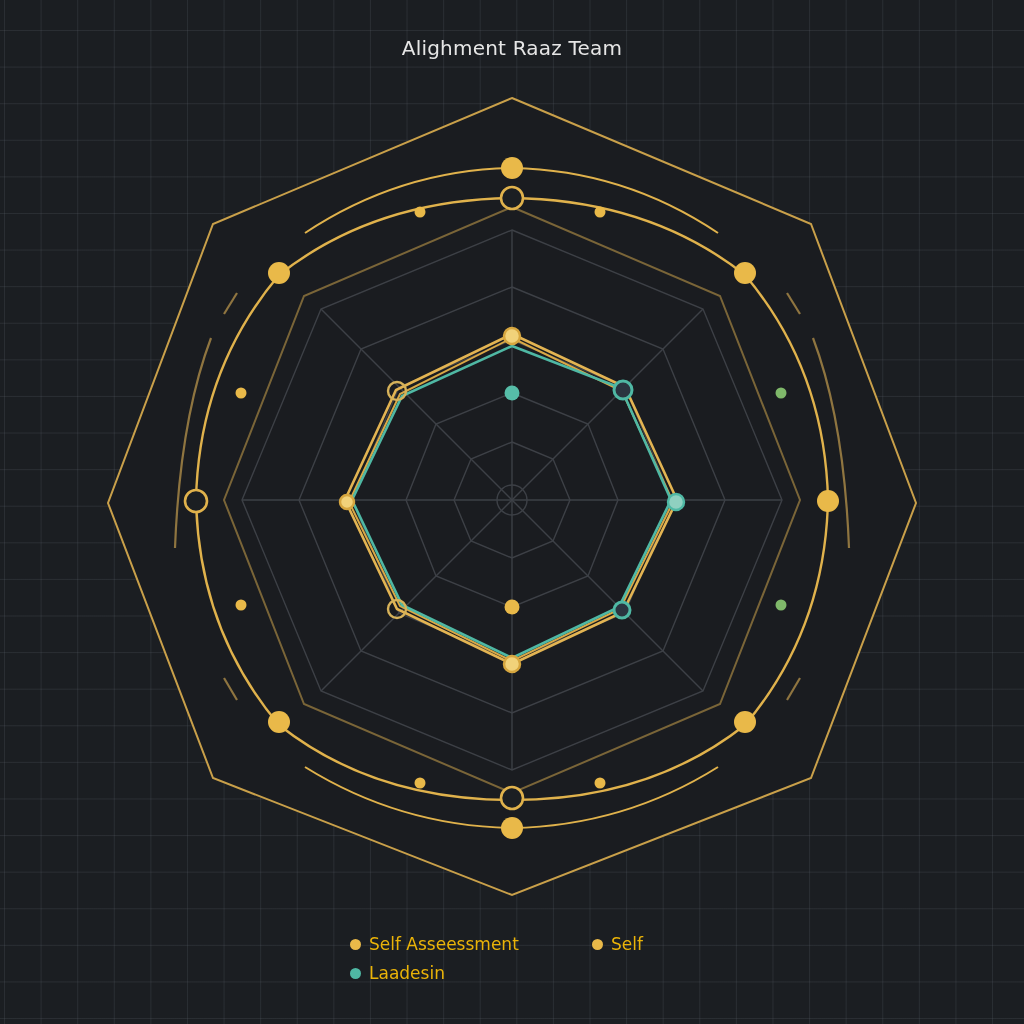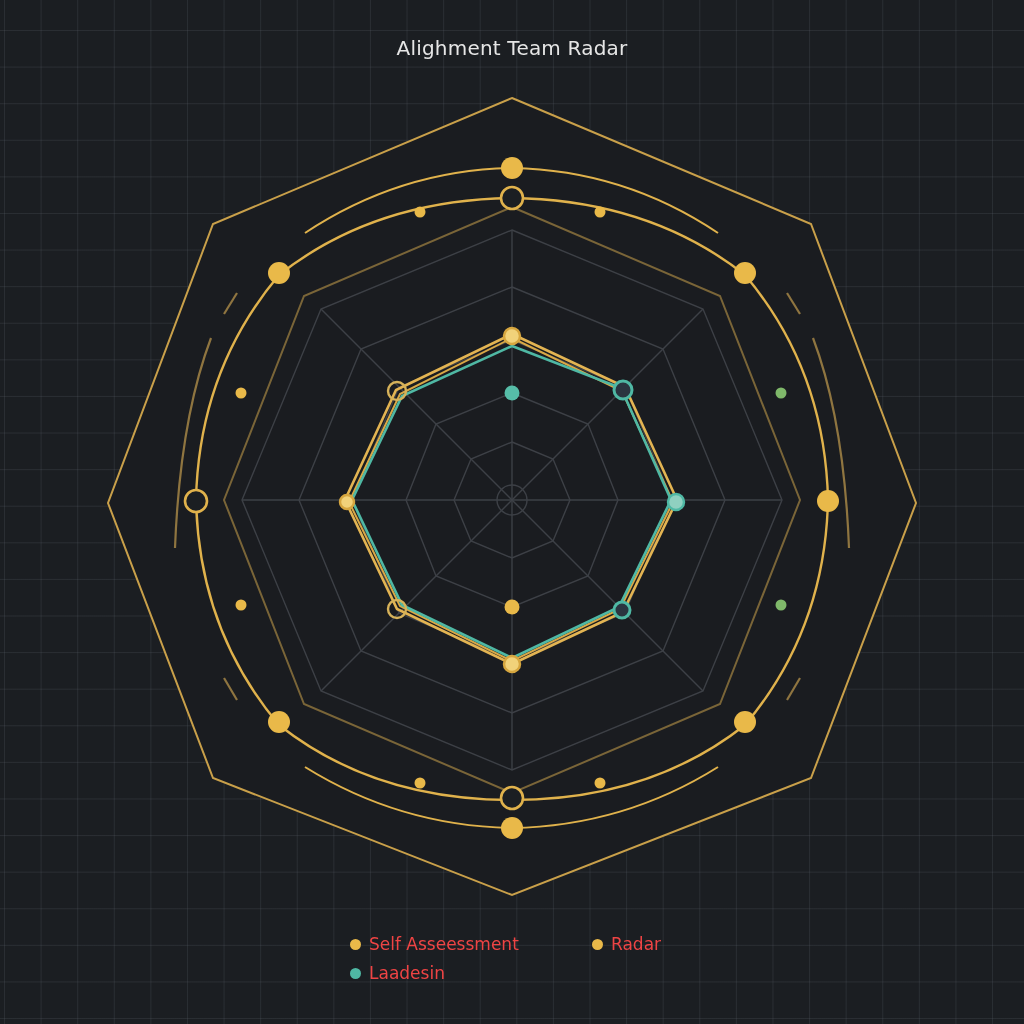--- a/index.html
+++ b/index.html
@@ -16,27 +16,27 @@
   }
   .title {
     position: absolute; left: 0; top: 36px; width: 1024px;
     text-align: center; color: #e6e6e6; font-size: 20px; letter-spacing: 0.2px;
   }
   svg.chart { position: absolute; left: 0; top: 0; }
   .legend {
     position: absolute; left: 350px; top: 934px; width: 380px;
     display: grid; grid-template-columns: 242px 140px; row-gap: 9px;
   }
-  .legend-item { display: flex; align-items: center; color: #ef4444; font-size: 17px; }
+  .legend-item { display: flex; align-items: center; color: #eab308; font-size: 17px; }
   .legend-dot { width: 11px; height: 11px; border-radius: 50%; margin-right: 8px; flex: none; }
 </style>
 </head>
 <body>
 
-<div class="title">Alighment Team Radar</div>
+<div class="title">Alighment Raaz Team</div>
 
 <svg class="chart" width="1024" height="1024" viewBox="0 0 1024 1024" xmlns="http://www.w3.org/2000/svg">
 
   <polygon points="512,98 811,224 916,503 811,778 512,895 213,778 108,503 213,224" fill="#1a1c20" stroke="#c9a04a" stroke-width="2"></polygon>
 
   <g stroke="#3d4046" stroke-width="1.4" fill="none">
     <circle cx="512" cy="500" r="15"></circle>
     <polygon points="512,442 553,459 570,500 553,541 512,558 471,541 454,500 471,459"></polygon>
     <polygon points="512,393 588,424 618,500 588,576 512,607 436,576 406,500 436,424"></polygon>
     <polygon points="512,340 625,387 672,500 625,613 512,660 399,613 352,500 399,387"></polygon>
@@ -107,19 +107,19 @@
   </g>
 </svg>
 
 <div class="legend">
   <div class="legend-item">
     <span class="legend-dot" style="background:#e9b949"></span>
     <span>Self Asseessment</span>
   </div>
   <div class="legend-item">
     <span class="legend-dot" style="background:#e9b949"></span>
-    <span>Radar</span>
+    <span>Self</span>
   </div>
   <div class="legend-item">
     <span class="legend-dot" style="background:#4fb8a4"></span>
     <span>Laadesin</span>
   </div>
 </div>
 
 </body></html>

